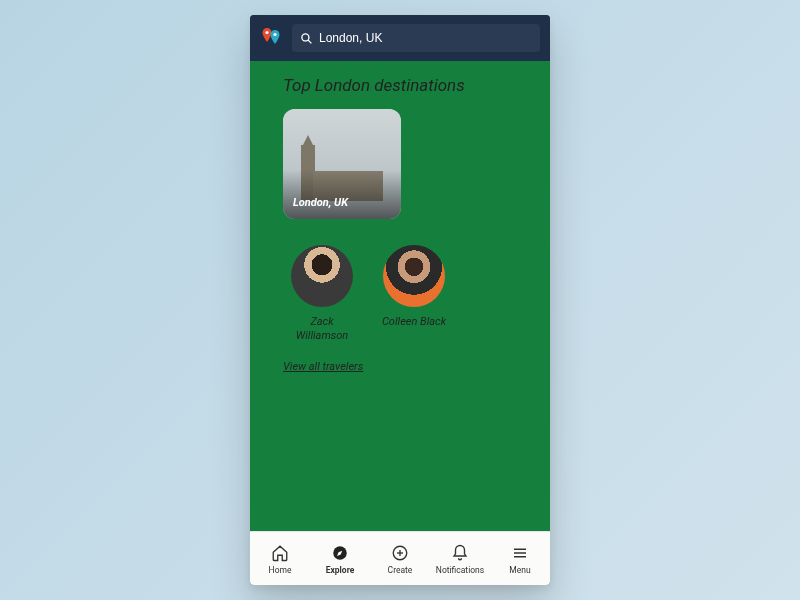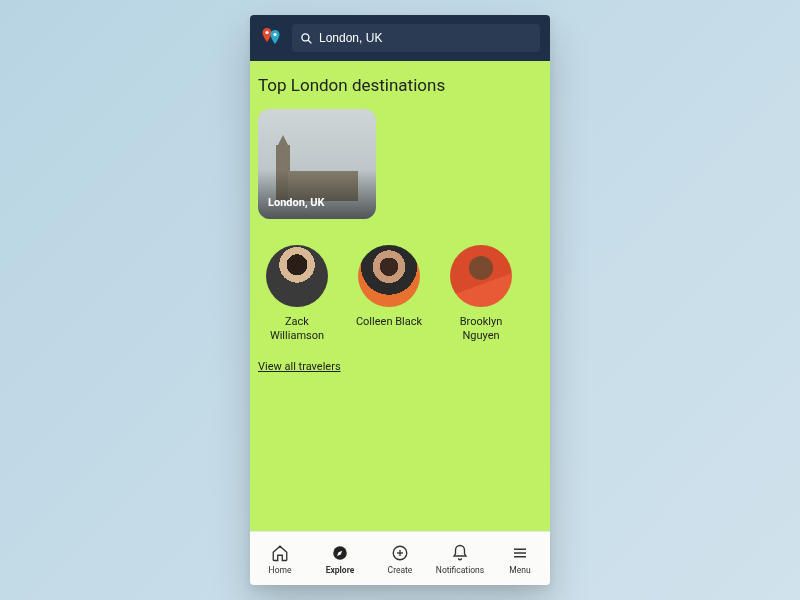--- a/index.html
+++ b/index.html
@@ -7,21 +7,21 @@
   body {
     background: linear-gradient(135deg, #b8d4e3 0%, #c5dce8 50%, #d0e2ec 100%);
     font-family: -apple-system, BlinkMacSystemFont, "Segoe UI", Roboto, Helvetica, Arial, sans-serif;
     display: flex;
     align-items: center;
     justify-content: center;
   }
   .phone {
     width: 300px;
     height: 570px;
-    background: #bef264;
+    background: #15803d;
     border-radius: 4px;
     box-shadow: 0 20px 40px rgba(0,0,0,0.18), 0 4px 8px rgba(0,0,0,0.08);
     position: relative;
     overflow: hidden;
     display: flex;
     flex-direction: column;
   }
   .header {
     background: #1e2f47;
     height: 46px;
@@ -48,22 +48,23 @@
     background: transparent;
     border: none;
     outline: none;
     color: #fff;
     font-size: 12px;
     width: 100%;
   }
   .content {
     flex: 1;
     overflow: hidden;
-    padding: 14px 18px 0 8px;
-    color: #222;
+    padding: 14px 18px 0 33px;
+    color: #222;
+    font-style: italic;
   }
   .section-title {
     font-size: 17px;
     font-weight: 400;
     color: #222;
     margin-bottom: 14px;
   }
   .dest-card {
     width: 118px;
     height: 110px;
@@ -197,24 +198,20 @@
 
     <div class="travellers-row">
       <div class="traveller">
         <div class="avatar av2"></div>
         <div class="traveller-name">Zack Williamson</div>
       </div>
       <div class="traveller">
         <div class="avatar av1"></div>
         <div class="traveller-name">Colleen Black</div>
       </div>
-      <div class="traveller">
-        <div class="avatar av3"></div>
-        <div class="traveller-name">Brooklyn Nguyen</div>
-      </div>
     </div>
 
     <a class="view-all">View all travelers</a>
 
   </div>
 
   <div class="bottom-nav">
     <div class="nav-item">
       <div class="nav-icon">
         <svg width="18" height="18" viewBox="0 0 24 24" fill="none" stroke="#333" stroke-width="1.8">

